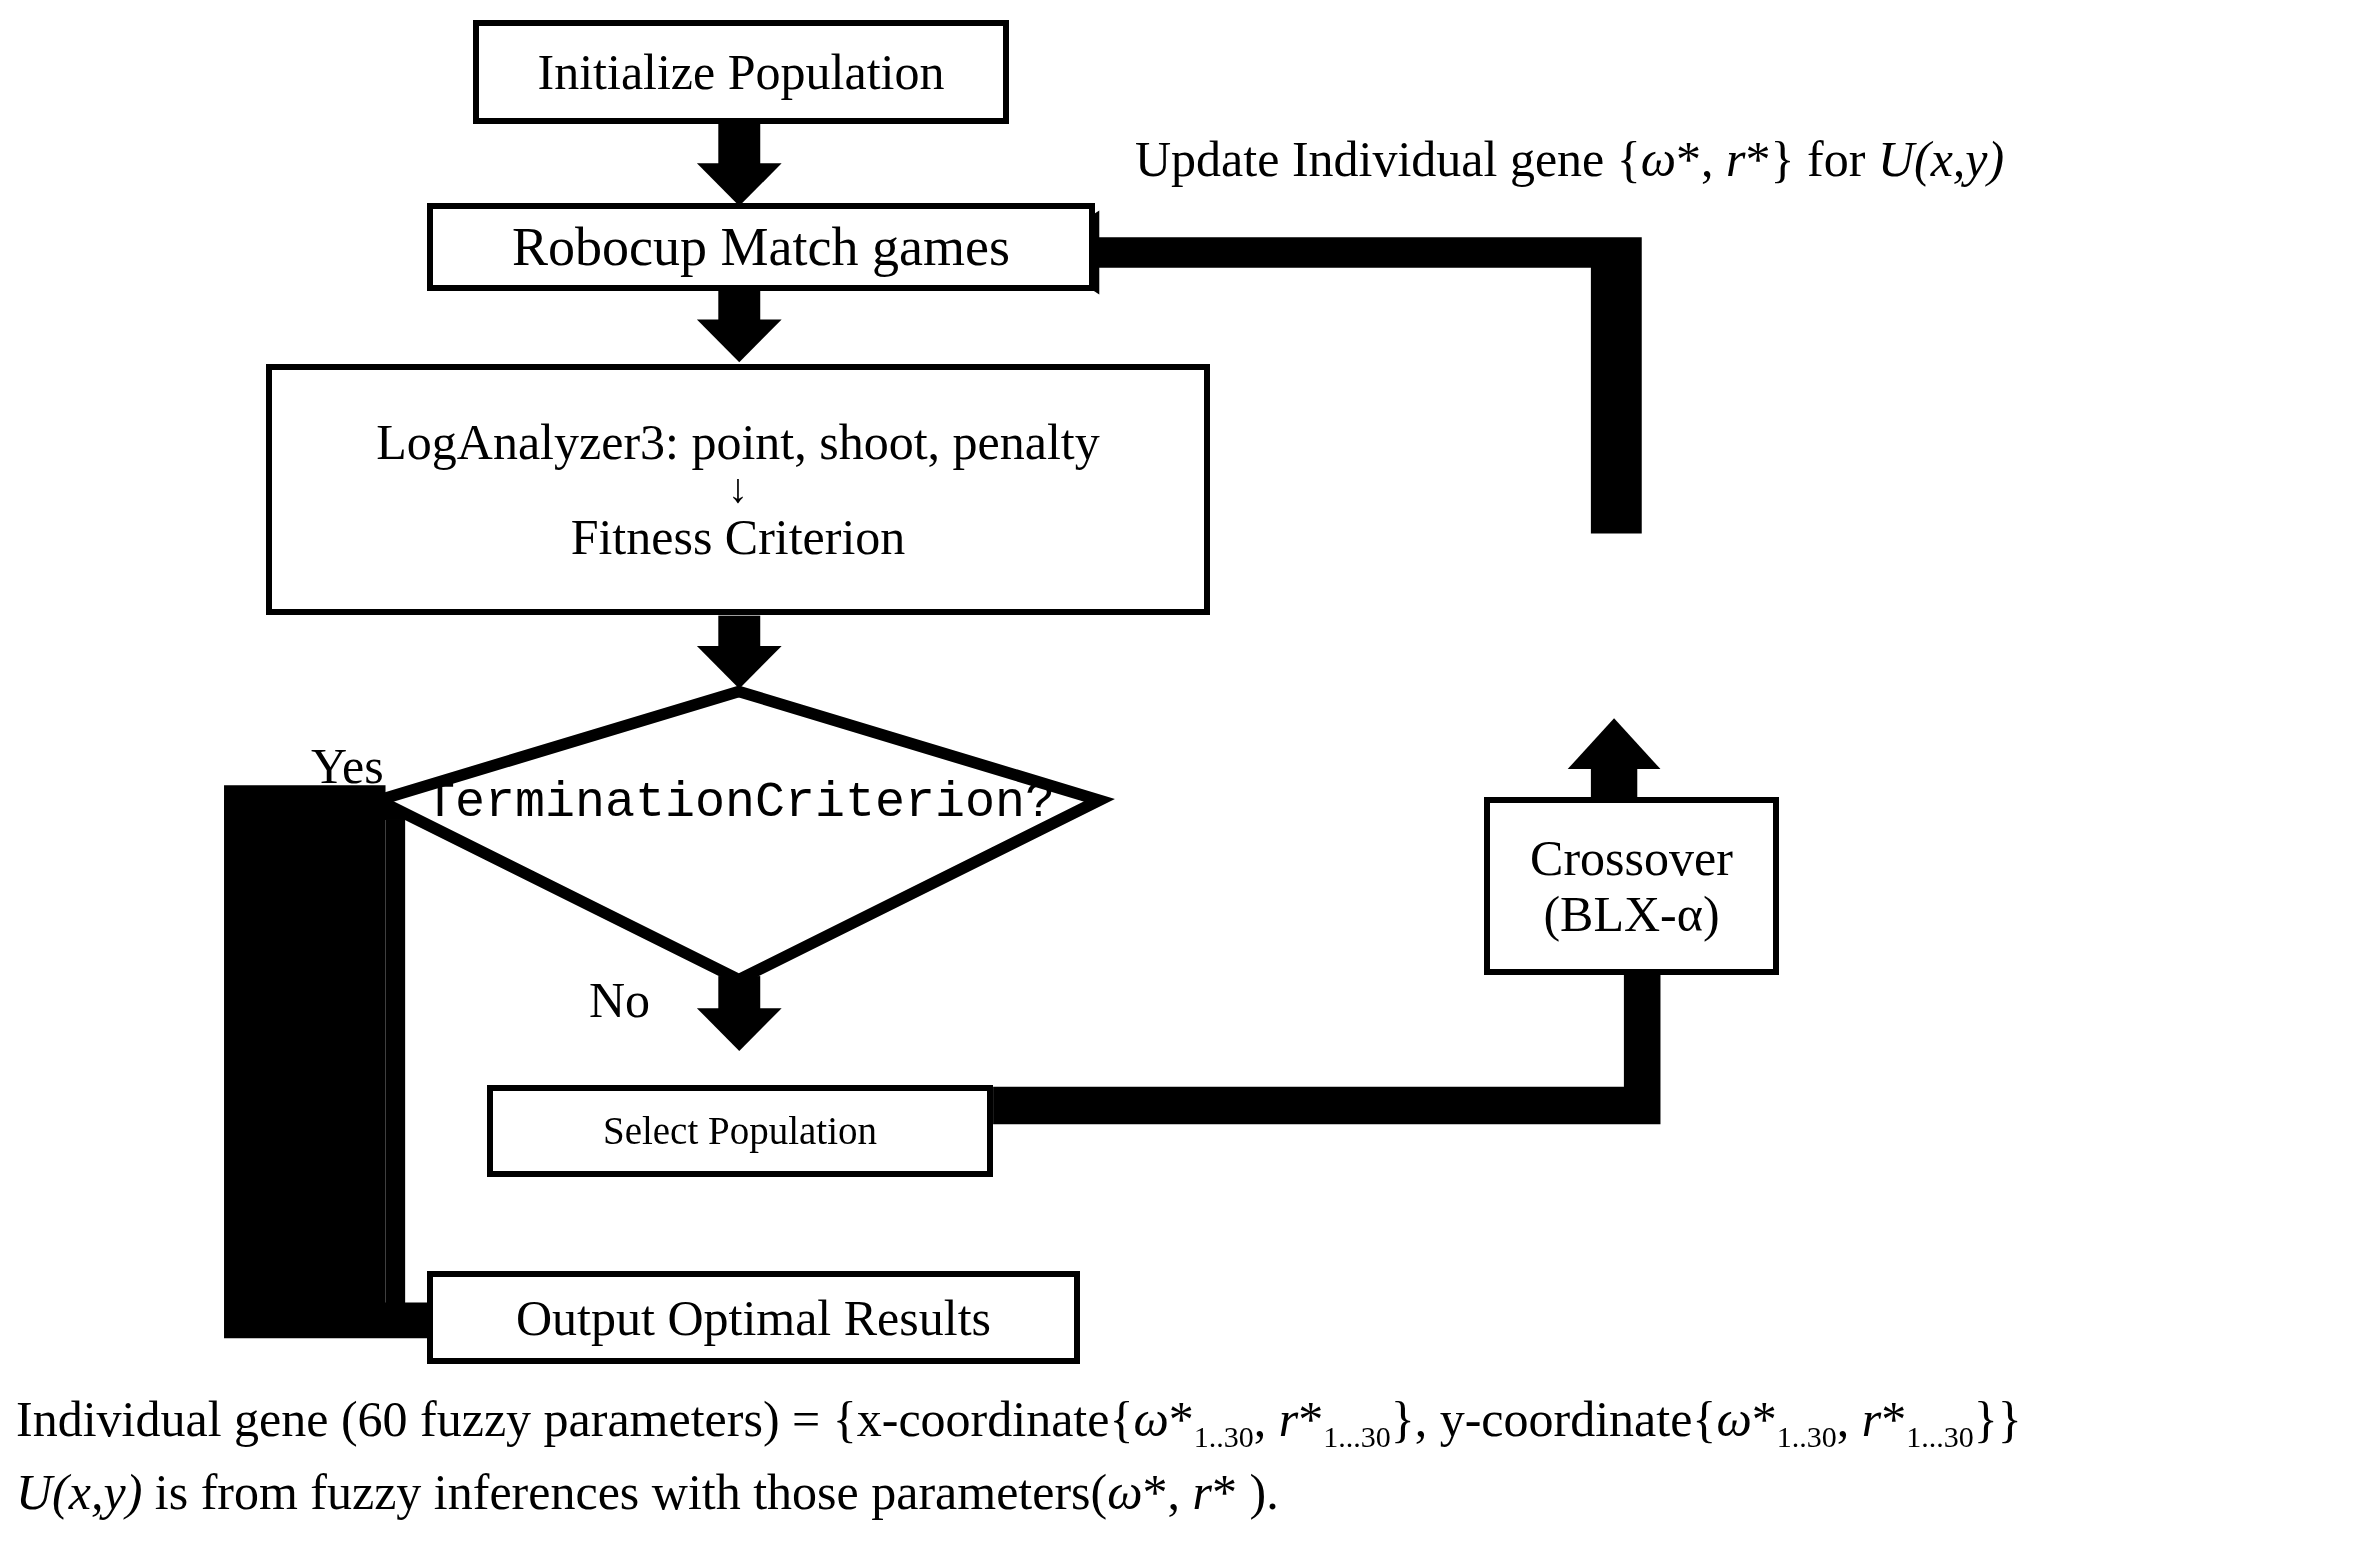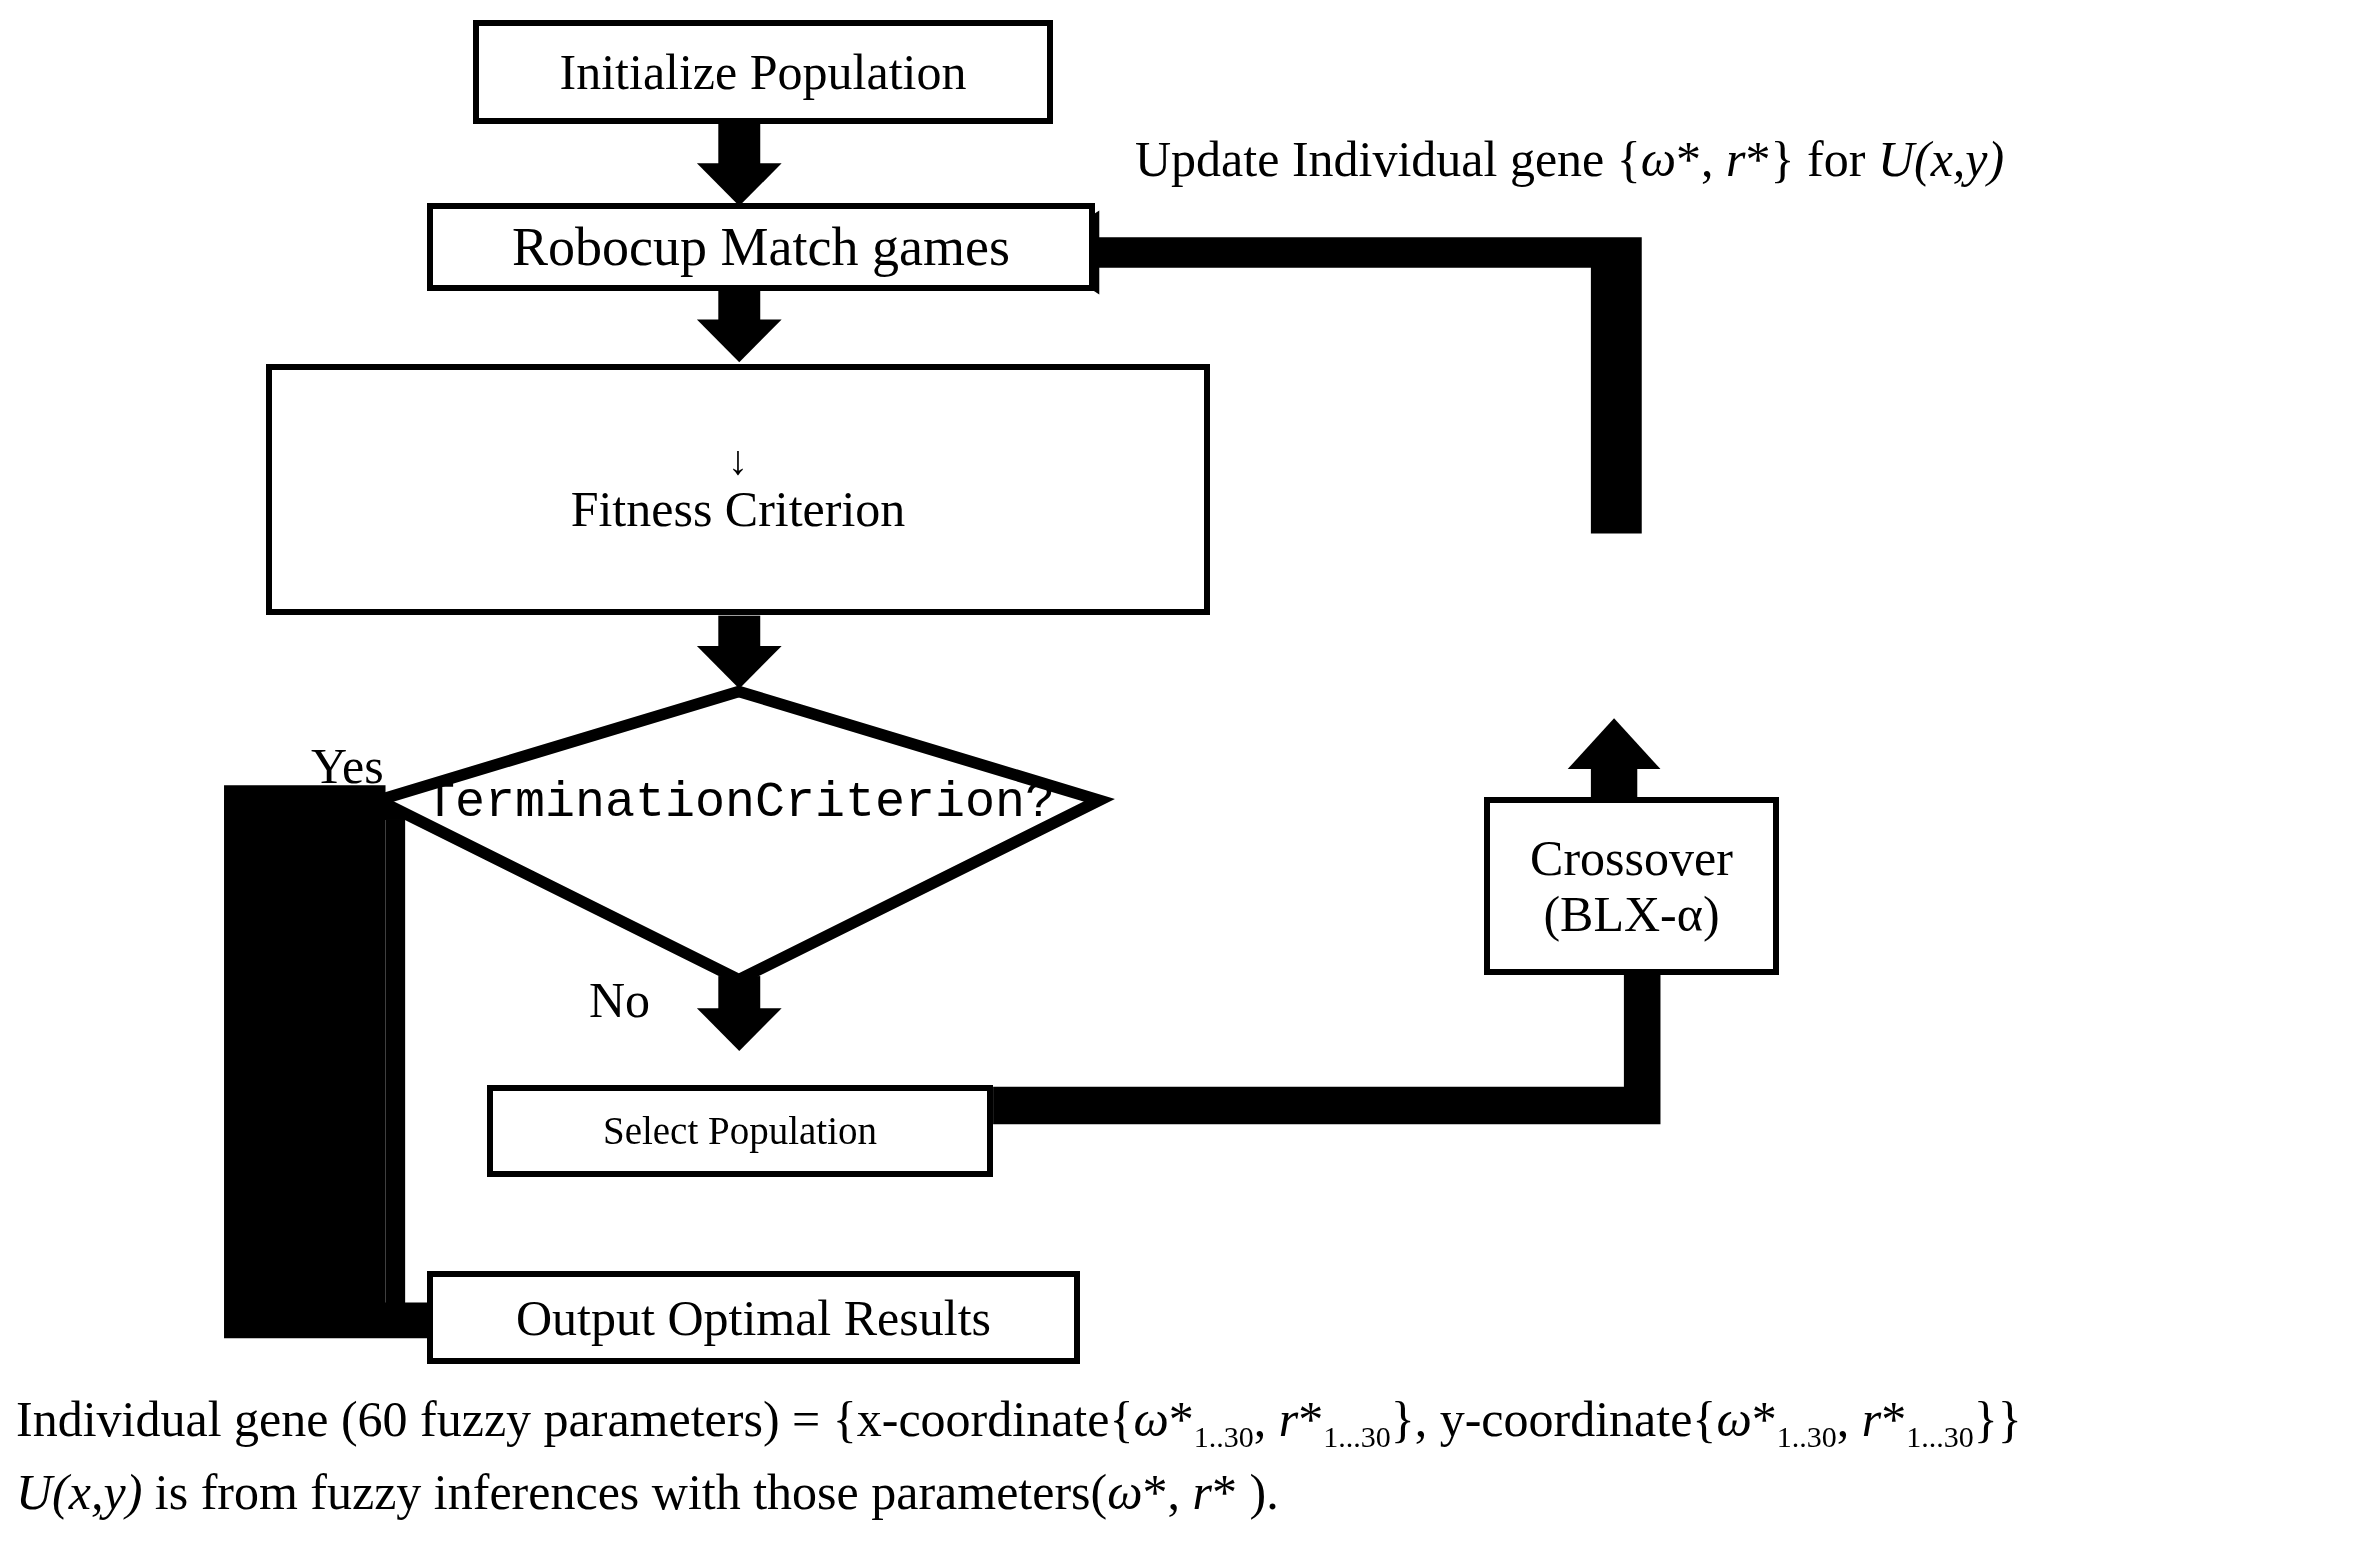--- a/index.html
+++ b/index.html
@@ -109,29 +109,30 @@
     <g>
       <path d="M 1783 598 L 1783 300 L 1232 300 L 1232 330 L 1160 283 L 1232 236 L 1232 266 L 1840 266 L 1840 598 Z" fill="#000"></path>
     </g>
 
     <g>
       <polygon points="828,775 1232,897 828,1098 424,897" fill="#ffffff" stroke="#000000" stroke-width="13"></polygon>
     </g>
 
   </svg>
 
-  <div class="nodebox" style="left:473px; top:19.6px; width:580px; height:104px; font-size:50px;">
+  <div class="nodebox" style="left:473px; top:19.6px; width:536px; height:104px; font-size:50px;">
     <span class="line">Initialize Population</span>
   </div>
 
   <div class="nodebox" style="left:427px; top:203px; width:668px; height:88px; font-size:54px;">
     <span class="line">Robocup Match games</span>
   </div>
 
   <div class="nodebox" style="left:266px; top:364px; width:944px; height:251px; font-size:50px; justify-content:center;">
+    <span class="line">LogAnalyzer3: point, shoot, penalty</span>
     <span class="innerarrow">↓</span>
     <span class="line">Fitness Criterion</span>
   </div>
 
   <div style="position:absolute; left:557px; top:732px; width:366px; height:143px;
               display:flex; flex-direction:row; align-items:center; justify-content:center;
               font-size:50px; line-height:1.25;font-family:Liberation Mono, monospace;">
     <span class="line">Termination</span>
     <span class="line">Criterion?</span>
   </div>

